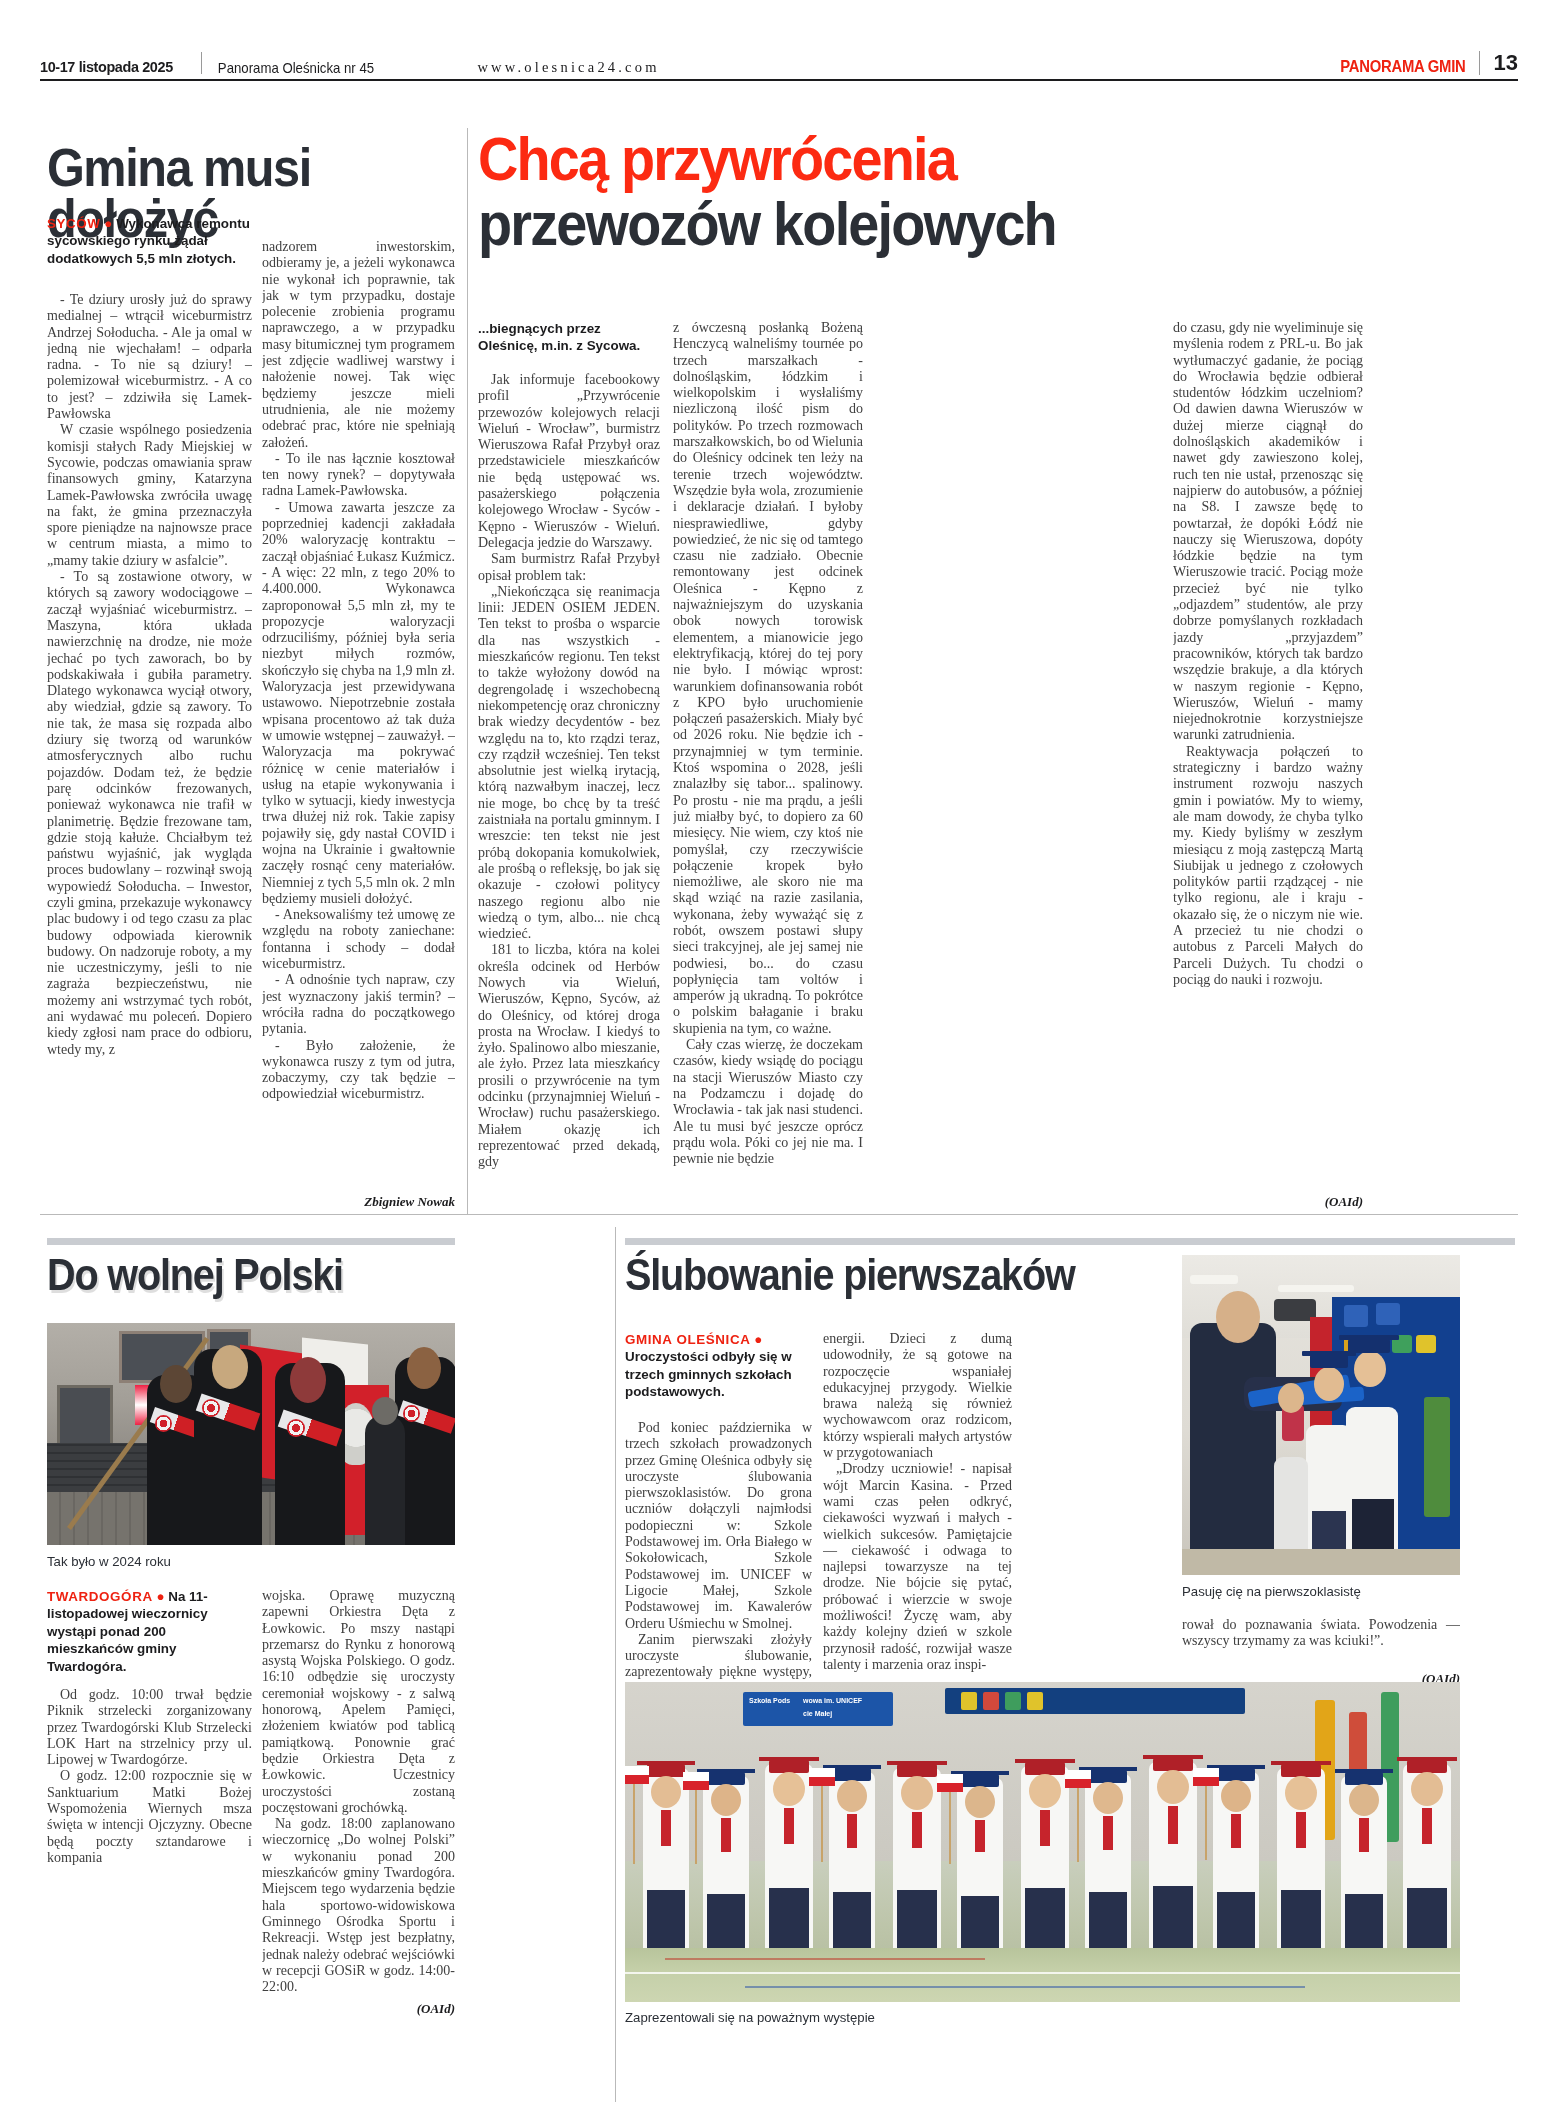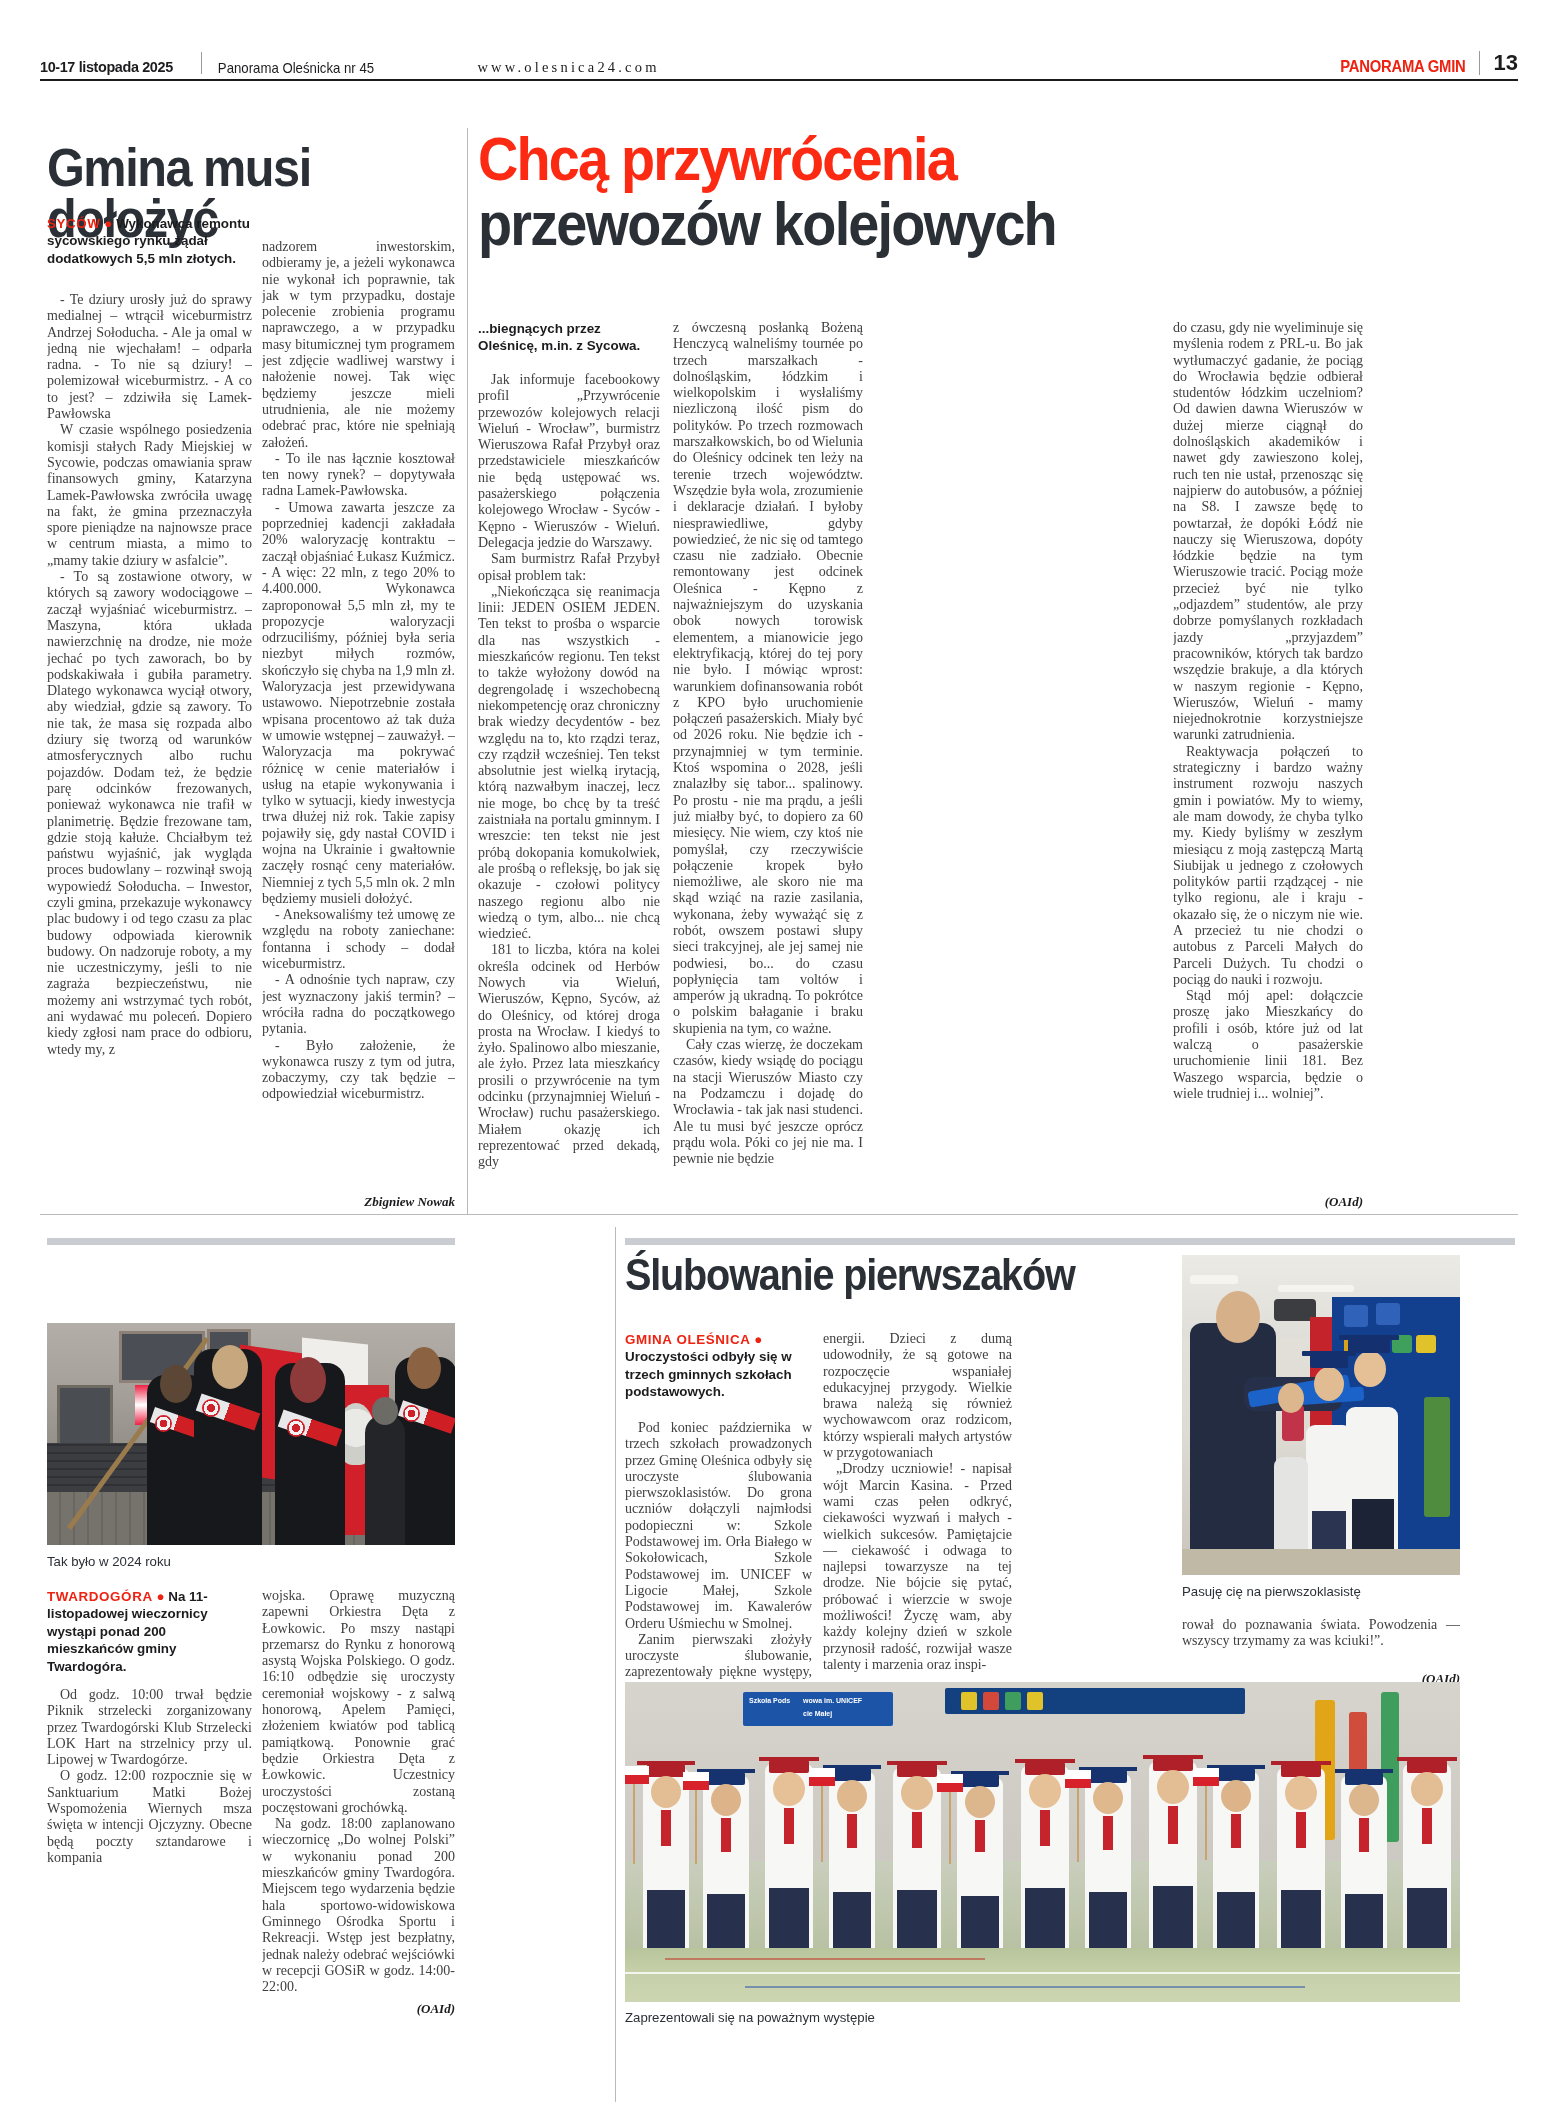--- a/index.html
+++ b/index.html
@@ -240,24 +240,26 @@
   </div>
 
   <div class="col" style="position:absolute;left:673px;top:278px;width:190px;height:900px;overflow:hidden;">
     <p class="noind">z ówczesną posłanką Bożeną Henczycą walneliśmy tournée po trzech marszałkach - dolnośląskim, łódzkim i wielkopolskim i wysłaliśmy niezliczoną ilość pism do polityków. Po trzech rozmowach marszałkowskich, bo od Wielunia do Oleśnicy odcinek ten leży na terenie trzech województw. Wszędzie była wola, zrozumienie i deklaracje działań. I byłoby niesprawiedliwe, gdyby powiedzieć, że nic się od tamtego czasu nie zadziało. Obecnie remontowany jest odcinek Oleśnica - Kępno z najważniejszym do uzyskania obok nowych torowisk elementem, a mianowicie jego elektryfikacją, której do tej pory nie było. I mówiąc wprost: warunkiem dofinansowania robót z KPO było uruchomienie połączeń pasażerskich. Miały być od 2026 roku. Nie będzie ich - przynajmniej w tym terminie. Ktoś wspomina o 2028, jeśli znalazłby się tabor... spalinowy. Po prostu - nie ma prądu, a jeśli już miałby być, to dopiero za 60 miesięcy. Nie wiem, czy ktoś nie pomyślał, czy rzeczywiście połączenie kropek było niemożliwe, ale skoro nie ma skąd wziąć na razie zasilania, wykonana, żeby wyważąć się z robót, owszem postawi słupy sieci trakcyjnej, ale jej samej nie podwiesi, bo... do czasu popłynięcia tam voltów i amperów ją ukradną. To pokrótce o polskim bałaganie i braku skupienia na tym, co ważne.</p>
     <p>Cały czas wierzę, że doczekam czasów, kiedy wsiądę do pociągu na stacji Wieruszów Miasto czy na Podzamczu i dojadę do Wrocławia - tak jak nasi studenci. Ale tu musi być jeszcze oprócz prądu wola. Póki co jej nie ma. I pewnie nie będzie</p>
   </div>
 
   <div class="col" style="position:absolute;left:1173px;top:278px;width:190px;height:900px;overflow:hidden;">
     <p class="noind">do czasu, gdy nie wyeliminuje się myślenia rodem z PRL-u. Bo jak wytłumaczyć gadanie, że pociąg do Wrocławia będzie odbierał studentów łódzkim uczelniom? Od dawien dawna Wieruszów w dużej mierze ciągnął do dolnośląskich akademików i nawet gdy zawieszono kolej, ruch ten nie ustał, przenosząc się najpierw do autobusów, a później na S8. I zawsze będę to powtarzał, że dopóki Łódź nie nauczy się Wieruszowa, dopóty łódzkie będzie na tym Wieruszowie tracić. Pociąg może przecież być nie tylko „odjazdem” studentów, ale przy dobrze pomyślanych rozkładach jazdy „przyjazdem” pracowników, których tak bardzo wszędzie brakuje, a dla których w naszym regionie - Kępno, Wieruszów, Wieluń - mamy niejednokrotnie korzystniejsze warunki zatrudnienia.</p>
     <p>Reaktywacja połączeń to strategiczny i bardzo ważny instrument rozwoju naszych gmin i powiatów. My to wiemy, ale mam dowody, że chyba tylko my. Kiedy byliśmy w zeszłym miesiącu z moją zastępczą Martą Siubijak u jednego z czołowych polityków partii rządzącej - nie tylko regionu, ale i kraju - okazało się, że o niczym nie wie. A przecież tu nie chodzi o autobus z Parceli Małych do Parceli Dużych. Tu chodzi o pociąg do nauki i rozwoju.</p>
-    <p>Stąd mój apel: dołączcie proszę jako Mieszkańcy do profili i osób, które już od lat walczą o pasażerskie uruchomienie linii 181. Bez Waszego wsparcia, będzie o wiele trudniej i... wolniej”.</p>
   </div>
   <div class="byline" style="position:absolute;left:1173px;top:1150px;width:190px;">(OAId)</div>
 
+  <div style="position:absolute;left:47px;top:1212px;width:420px;">
+    <div class="hl hl-mid" style="text-shadow:2px 3px 0 rgba(0,0,0,.13);">Do wolnej Polski</div>
+  </div>
 
   <div class="photo ph-parade" style="left:47px;top:1281px;width:408px;height:222px;">
     <div class="bldg">
       <div class="win" style="left:72px;top:8px;width:80px;height:46px;"></div>
       <div class="win" style="left:160px;top:6px;width:38px;height:44px;"></div>
       <div class="win" style="left:10px;top:62px;width:50px;height:60px;background:#4a4d52;border-color:#6e6a62;"></div>
       <div style="position:absolute;left:88px;top:62px;width:14px;height:40px;background:linear-gradient(180deg,#e24,#fff,#e24);"></div>
     </div>
     <div class="bricks"></div>
     <div class="street"></div>

